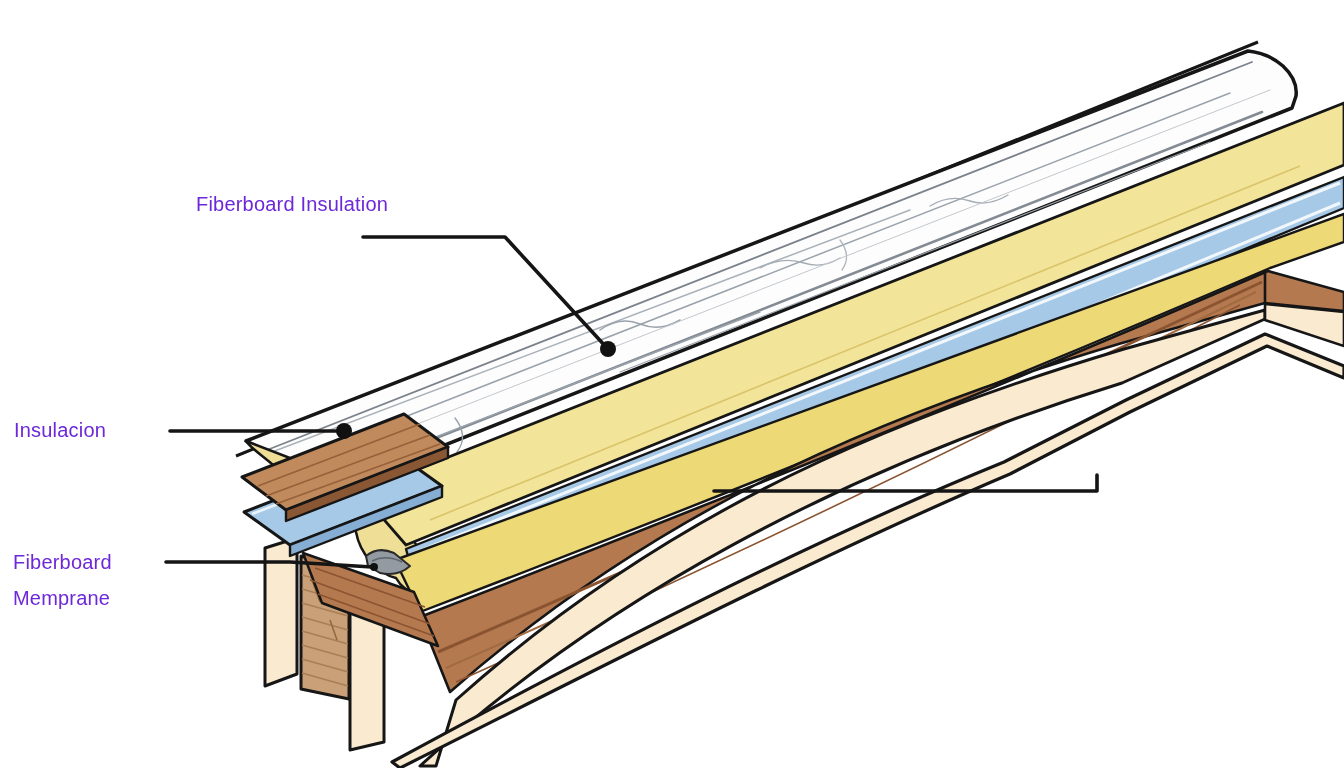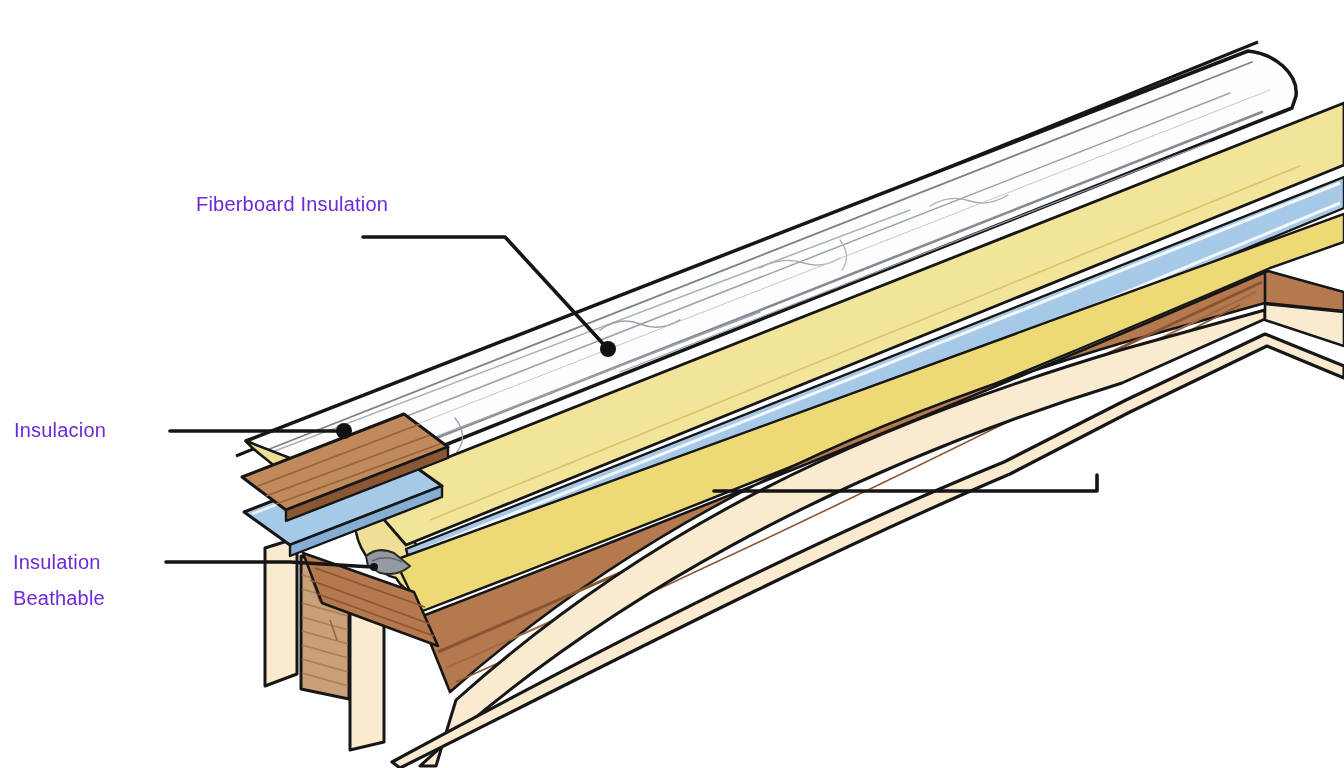--- a/index.html
+++ b/index.html
@@ -130,17 +130,17 @@
   <circle cx="608" cy="349" r="8" fill="#111"></circle>
   <circle cx="344" cy="431" r="8" fill="#111"></circle>
   <circle cx="374" cy="567" r="4" fill="#111"></circle>
 </svg>
 
   <div class="lbl" style="left:196px;top:186px;">Fiberboard Insulation</div>
 
   <div class="lbl" style="left:14px;top:412px;">Insulacion</div>
 
   <div class="lbl" style="left:13px;top:544px;">
-    <span style="display:block;">Insulation</span>
-    <span style="display:block;">Beathable</span>
+    <span style="display:block;">Fiberboard</span>
+    <span style="display:block;">Memprane</span>
   </div>
 
 </div>
 
 </body></html>

